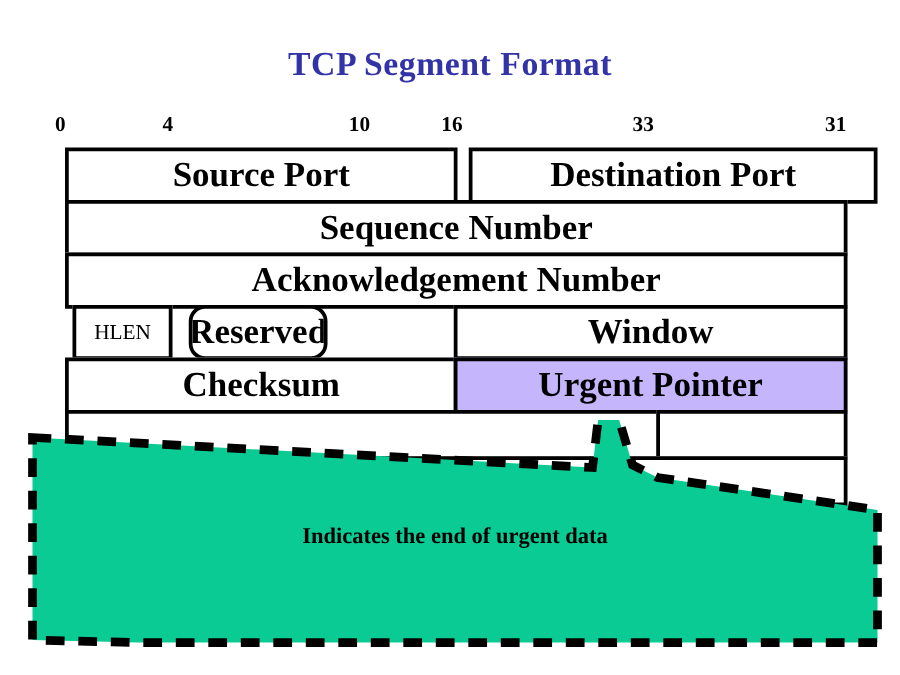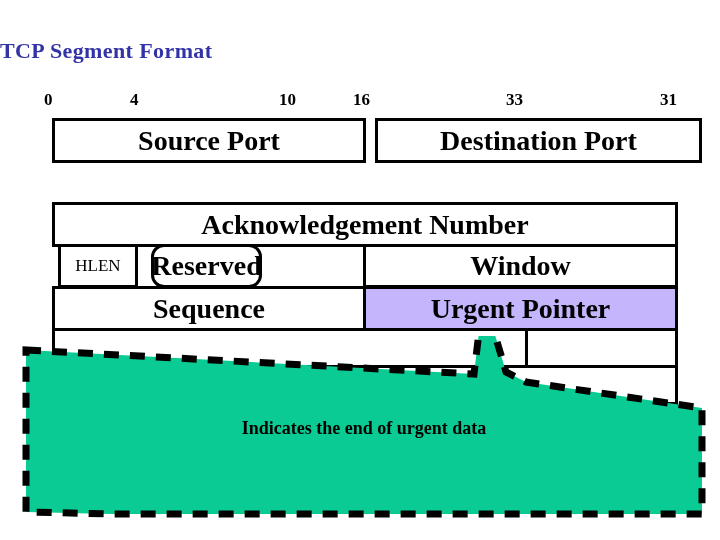--- a/index.html
+++ b/index.html
@@ -22,23 +22,24 @@
     height: 540px;
     background: #ffffff;
   }
 
   
   #title {
     position: absolute;
     left: 0;
     top: 34px;
     width: 720px;
+    text-align: center;
     font-family: "Liberation Serif", "DejaVu Serif", serif;
     font-weight: bold;
-    font-size: 22px;
+    font-size: 27px;
     line-height: 34px;
     color: #3333A8;
     letter-spacing: 0.4px;
     white-space: nowrap;
   }
 
   
   #ruler {
     position: absolute;
     left: 0;
@@ -134,28 +135,29 @@
     <div class="tick-label" style="left:353px;">16</div>
     <div class="tick-label" style="left:506px;">33</div>
     <div class="tick-label" style="left:660px;">31</div>
   </div>
 
   <div id="packet">
 
     <div class="cell" style="left:0px;   top:0px;   width:314px; height:45px;">Source Port</div>
     <div class="cell" style="left:323px; top:0px;   width:327px; height:45px;">Destination Port</div>
 
+    <div class="cell" style="left:0px;   top:42px;  width:626px; height:45px;">Sequence Number</div>
 
     <div class="cell" style="left:0px;   top:84px;  width:626px; height:45px;">Acknowledgement Number</div>
 
     <div class="cell small plain" style="left:6px;  top:126px; width:80px;  height:44px;">HLEN</div>
     <div class="cell" style="left:99px;  top:126px; width:111px; height:44px;border-radius:13px;">Reserved</div>
     <div class="cell" style="left:311px; top:126px; width:315px; height:44px;">Window</div>
 
-    <div class="cell" style="left:0px;   top:168px; width:314px; height:45px;">Sequence</div>
+    <div class="cell" style="left:0px;   top:168px; width:314px; height:45px;">Checksum</div>
     <div class="cell hi" style="left:311px; top:168px; width:315px; height:45px;">Urgent Pointer</div>
 
     <div class="cell empty" style="left:0px;   top:210px; width:476px; height:40px;"></div>
     <div class="cell empty" style="left:473px; top:210px; width:153px; height:40px;"></div>
 
     <div class="cell empty" style="left:0px;   top:247px; width:626px; height:40px;"></div>
 
   </div>
 
   <div id="callout">

